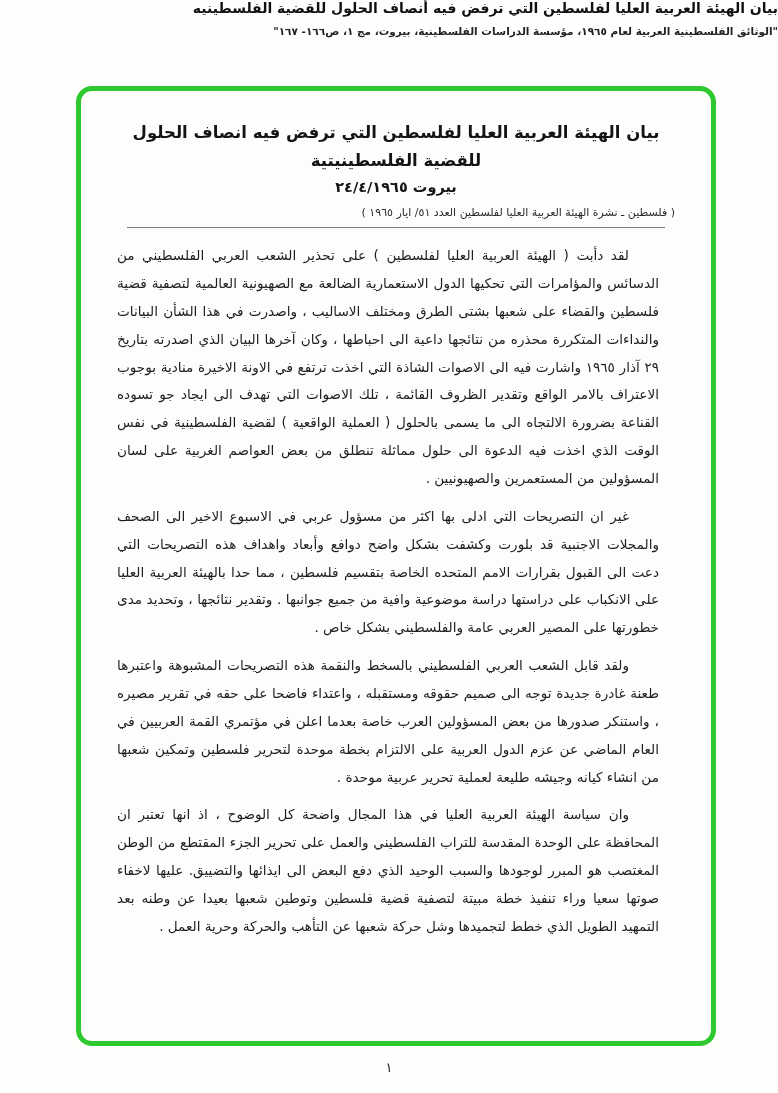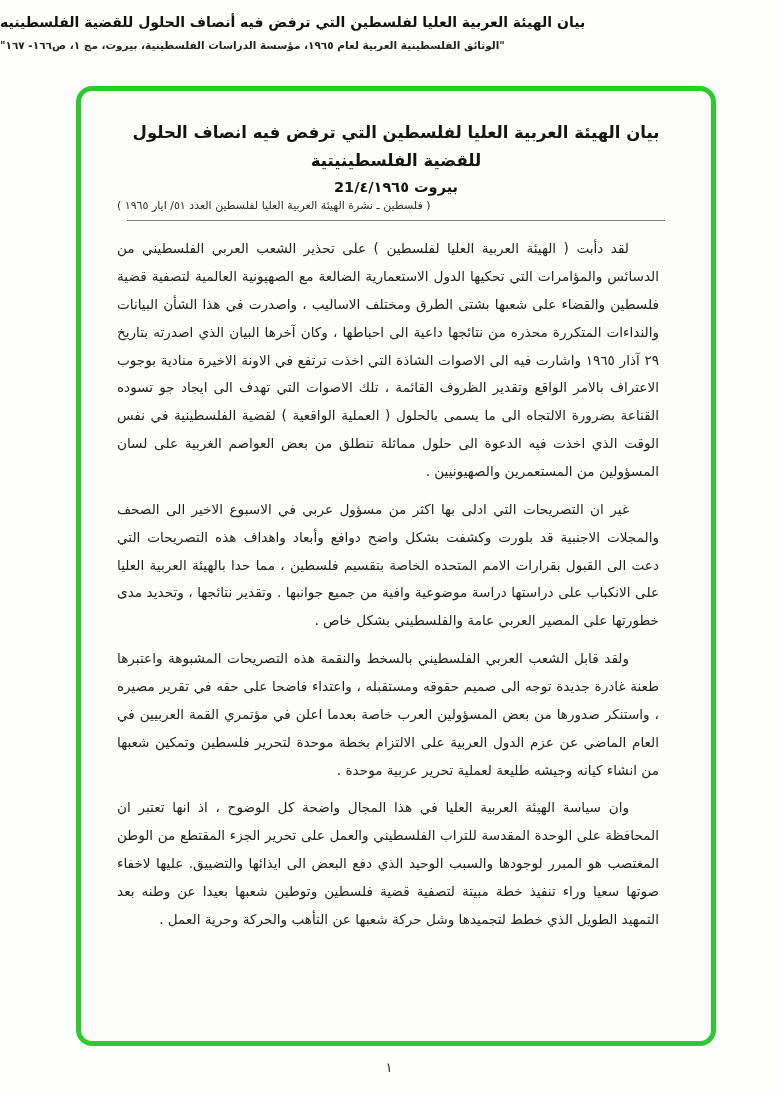--- a/index.html
+++ b/index.html
@@ -11,22 +11,21 @@
     position: relative;
     width: 778px;
     height: 1093px;
     background: #fefefd;
     font-family: "DejaVu Sans", sans-serif;
     color: #1c1c1c;
     direction: rtl;
     overflow: hidden;
   }
   .top-header {
-    text-align: left;
-    padding-top: 14px;
+    text-align: right;
   }
   .top-header .main-title {
     font-size: 14px;
     font-weight: bold;
     color: #111;
     letter-spacing: 0.2px;
   }
   .top-header .source-line {
     font-size: 10.5px;
     font-weight: bold;
@@ -53,23 +52,23 @@
     color: #141414;
   }
   .doc-date {
     text-align: center;
     font-weight: bold;
     font-size: 14.5px;
     margin-top: 4px;
     color: #141414;
   }
   .doc-source-note {
-    text-align: left;
+    text-align: right;
     font-size: 11px;
-    margin-top: 4px;
+    margin-top: 11px;
     color: #2a2a2a;
   }
   .divider {
     border: none;
     border-top: 1px solid #7a7a7a;
     margin: 8px 10px 14px 10px;
   }
   .body-text p {
     font-size: 13.6px;
     line-height: 2.05;
@@ -95,21 +94,21 @@
 
   <div class="top-header">
     <div class="main-title">بيان الهيئة العربية العليا لفلسطين التي ترفض فيه أنصاف الحلول للقضية الفلسطينيه</div>
     <div class="source-line">"الوثائق الفلسطينية العربية لعام ١٩٦٥، مؤسسة الدراسات الفلسطينية، بيروت، مج ١، ص١٦٦- ١٦٧"</div>
   </div>
 
   <div class="frame">
 
     <div class="doc-title">بيان الهيئة العربية العليا لفلسطين التي ترفض فيه انصاف الحلول للقضية الفلسطينيتية</div>
 
-    <div class="doc-date">بيروت 21/٤/١٩٦٥</div>
+    <div class="doc-date">بيروت ٢٤/٤/١٩٦٥</div>
 
     <div class="doc-source-note">( فلسطين ـ نشرة الهيئة العربية العليا لفلسطين العدد ٥١/ ايار ١٩٦٥ )</div>
 
     <hr class="divider">
 
     <div class="body-text">
       <p>لقد دأبت ( الهيئة العربية العليا لفلسطين ) على تحذير الشعب العربي الفلسطيني من الدسائس والمؤامرات التي تحكيها الدول الاستعمارية الضالعة مع الصهيونية العالمية لتصفية قضية فلسطين والقضاء على شعبها بشتى الطرق ومختلف الاساليب ، واصدرت في هذا الشأن البيانات والنداءات المتكررة محذره من نتائجها داعية الى احباطها ، وكان آخرها البيان الذي اصدرته بتاريخ ٢٩ آذار ١٩٦٥ واشارت فيه الى الاصوات الشاذة التي اخذت ترتفع في الاونة الاخيرة منادية بوجوب الاعتراف بالامر الواقع وتقدير الظروف القائمة ، تلك الاصوات التي تهدف الى ايجاد جو تسوده القناعة بضرورة الالتجاه الى ما يسمى بالحلول ( العملية الواقعية ) لقضية الفلسطينية في نفس الوقت الذي اخذت فيه الدعوة الى حلول مماثلة تنطلق من بعض العواصم الغربية على لسان المسؤولين من المستعمرين والصهيونيين .</p>
       <p>غير ان التصريحات التي ادلى بها اكثر من مسؤول عربي في الاسبوع الاخير الى الصحف والمجلات الاجنبية قد بلورت وكشفت بشكل واضح دوافع وأبعاد واهداف هذه التصريحات التي دعت الى القبول بقرارات الامم المتحده الخاصة بتقسيم فلسطين ، مما حدا بالهيئة العربية العليا على الانكباب على دراستها دراسة موضوعية وافية من جميع جوانبها . وتقدير نتائجها ، وتحديد مدى خطورتها على المصير العربي عامة والفلسطيني بشكل خاص .</p>
       <p>ولقد قابل الشعب العربي الفلسطيني بالسخط والنقمة هذه التصريحات المشبوهة واعتبرها طعنة غادرة جديدة توجه الى صميم حقوقه ومستقبله ، واعتداء فاضحا على حقه في تقرير مصيره ، واستنكر صدورها من بعض المسؤولين العرب خاصة بعدما اعلن في مؤتمري القمة العربيين في العام الماضي عن عزم الدول العربية على الالتزام بخطة موحدة لتحرير فلسطين وتمكين شعبها من انشاء كيانه وجيشه طليعة لعملية تحرير عربية موحدة .</p>
       <p>وان سياسة الهيئة العربية العليا في هذا المجال واضحة كل الوضوح ، اذ انها تعتبر ان المحافظة على الوحدة المقدسة للتراب الفلسطيني والعمل على تحرير الجزء المقتطع من الوطن المغتصب هو المبرر لوجودها والسبب الوحيد الذي دفع البعض الى ايذائها والتضييق. عليها لاخفاء صوتها سعيا وراء تنفيذ خطة مبيتة لتصفية قضية فلسطين وتوطين شعبها بعيدا عن وطنه بعد التمهيد الطويل الذي خطط لتجميدها وشل حركة شعبها عن التأهب والحركة وحرية العمل .</p>

